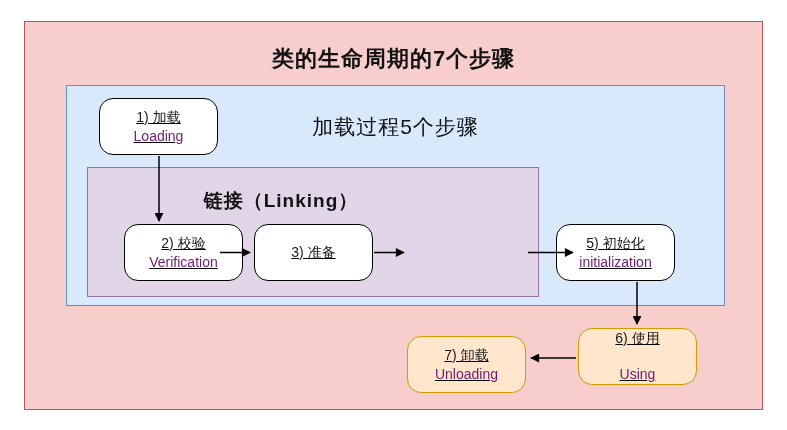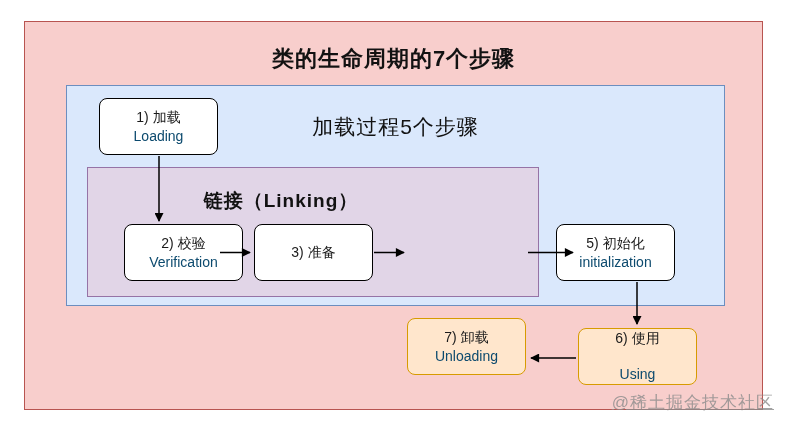--- a/index.html
+++ b/index.html
@@ -67,31 +67,32 @@
     font-weight: bold;
     color: #121212;
     letter-spacing: 1px;
   }
   
   .node {
     position: absolute;
     width: 117px; height: 55px;
     background: #ffffff;
     border: 1.5px solid #000000;
-    border-radius: 8px;
+    border-radius: 14px;
     display: flex;
     flex-direction: column;
     align-items: center;
     justify-content: center;
     text-align: center;
     font-size: 14px;
     line-height: 1.35;
+    text-decoration: underline;
   }
   .node .zh { color: #1a1a1a; }
-  .node .en { color: #0c4a6e; }
+  .node .en { color: #701a75; }
   .node.end-node {
     background: #ffe6cc;
     border-color: #d79b00;
   }
   
   #arrows {
     position: absolute;
     left: 0; top: 0;
     pointer-events: none;
   }
@@ -140,34 +141,33 @@
   <div class="node" style="left:556px; top:224px;">
     <div class="zh">5) 初始化</div>
     <div class="en">initialization</div>
   </div>
 
   <div class="node end-node" style="left:578px; top:328px;justify-content:space-between;">
     <div class="zh">6) 使用</div>
     <div class="en">Using</div>
   </div>
 
-  <div class="node end-node" style="left:407px; top:318px;">
+  <div class="node end-node" style="left:407px; top:336px;">
     <div class="zh">7) 卸载</div>
     <div class="en">Unloading</div>
   </div>
 
   <svg id="arrows" width="787" height="430" viewBox="0 0 787 430">
     <defs>
       <marker id="ah" viewBox="0 0 10 10" refX="9" refY="5" markerUnits="userSpaceOnUse" markerWidth="11" markerHeight="9" orient="auto">
         <path d="M0,0 L10,5 L0,10 Z" fill="#000000"></path>
       </marker>
     </defs>
     <line x1="159" y1="156" x2="159" y2="221" stroke="#000" stroke-width="1.5" marker-end="url(#ah)"></line>
     <line x1="220" y1="252.5" x2="250" y2="252.5" stroke="#000" stroke-width="1.5" marker-end="url(#ah)"></line>
     <line x1="374" y1="252.5" x2="404" y2="252.5" stroke="#000" stroke-width="1.5" marker-end="url(#ah)"></line>
     <line x1="528" y1="252.5" x2="573" y2="252.5" stroke="#000" stroke-width="1.5" marker-end="url(#ah)"></line>
     <line x1="637" y1="282" x2="637" y2="324" stroke="#000" stroke-width="1.5" marker-end="url(#ah)"></line>
     <line x1="576" y1="358" x2="531" y2="358" stroke="#000" stroke-width="1.5" marker-end="url(#ah)"></line>
   </svg>
 
-  <div class="watermark">@稀土掘金技术社区</div>
 
 </div>
 
 </body></html>

